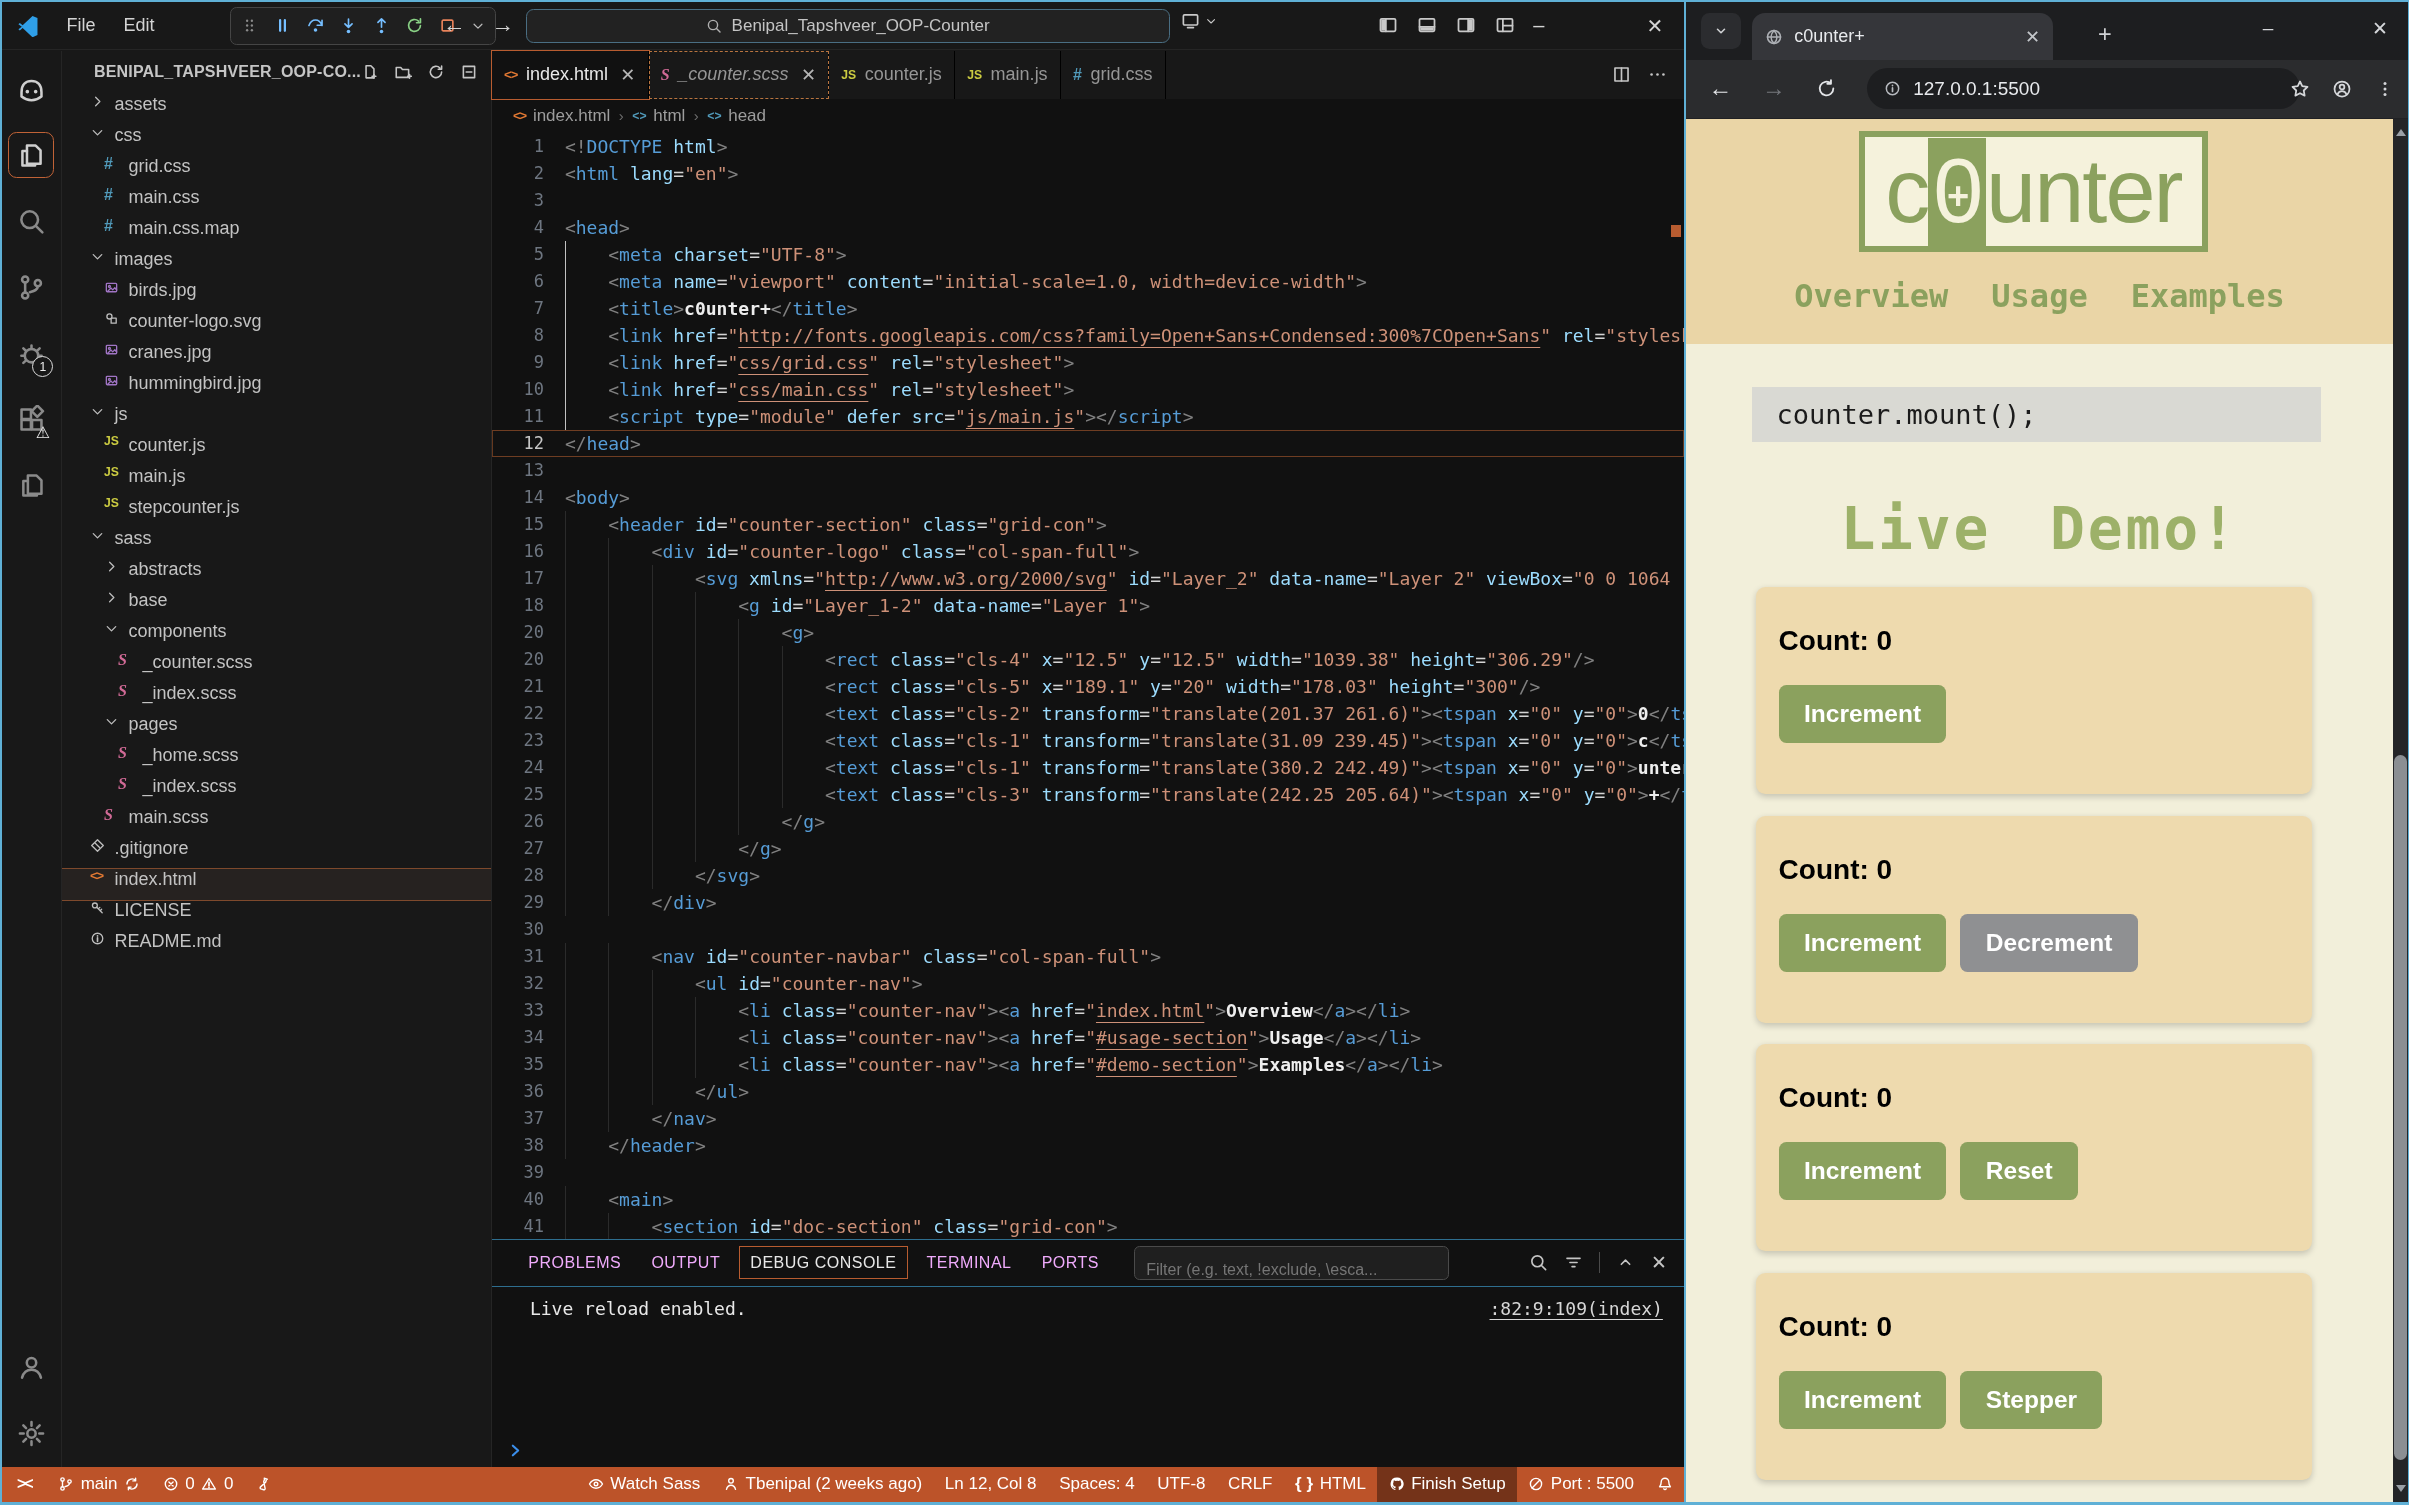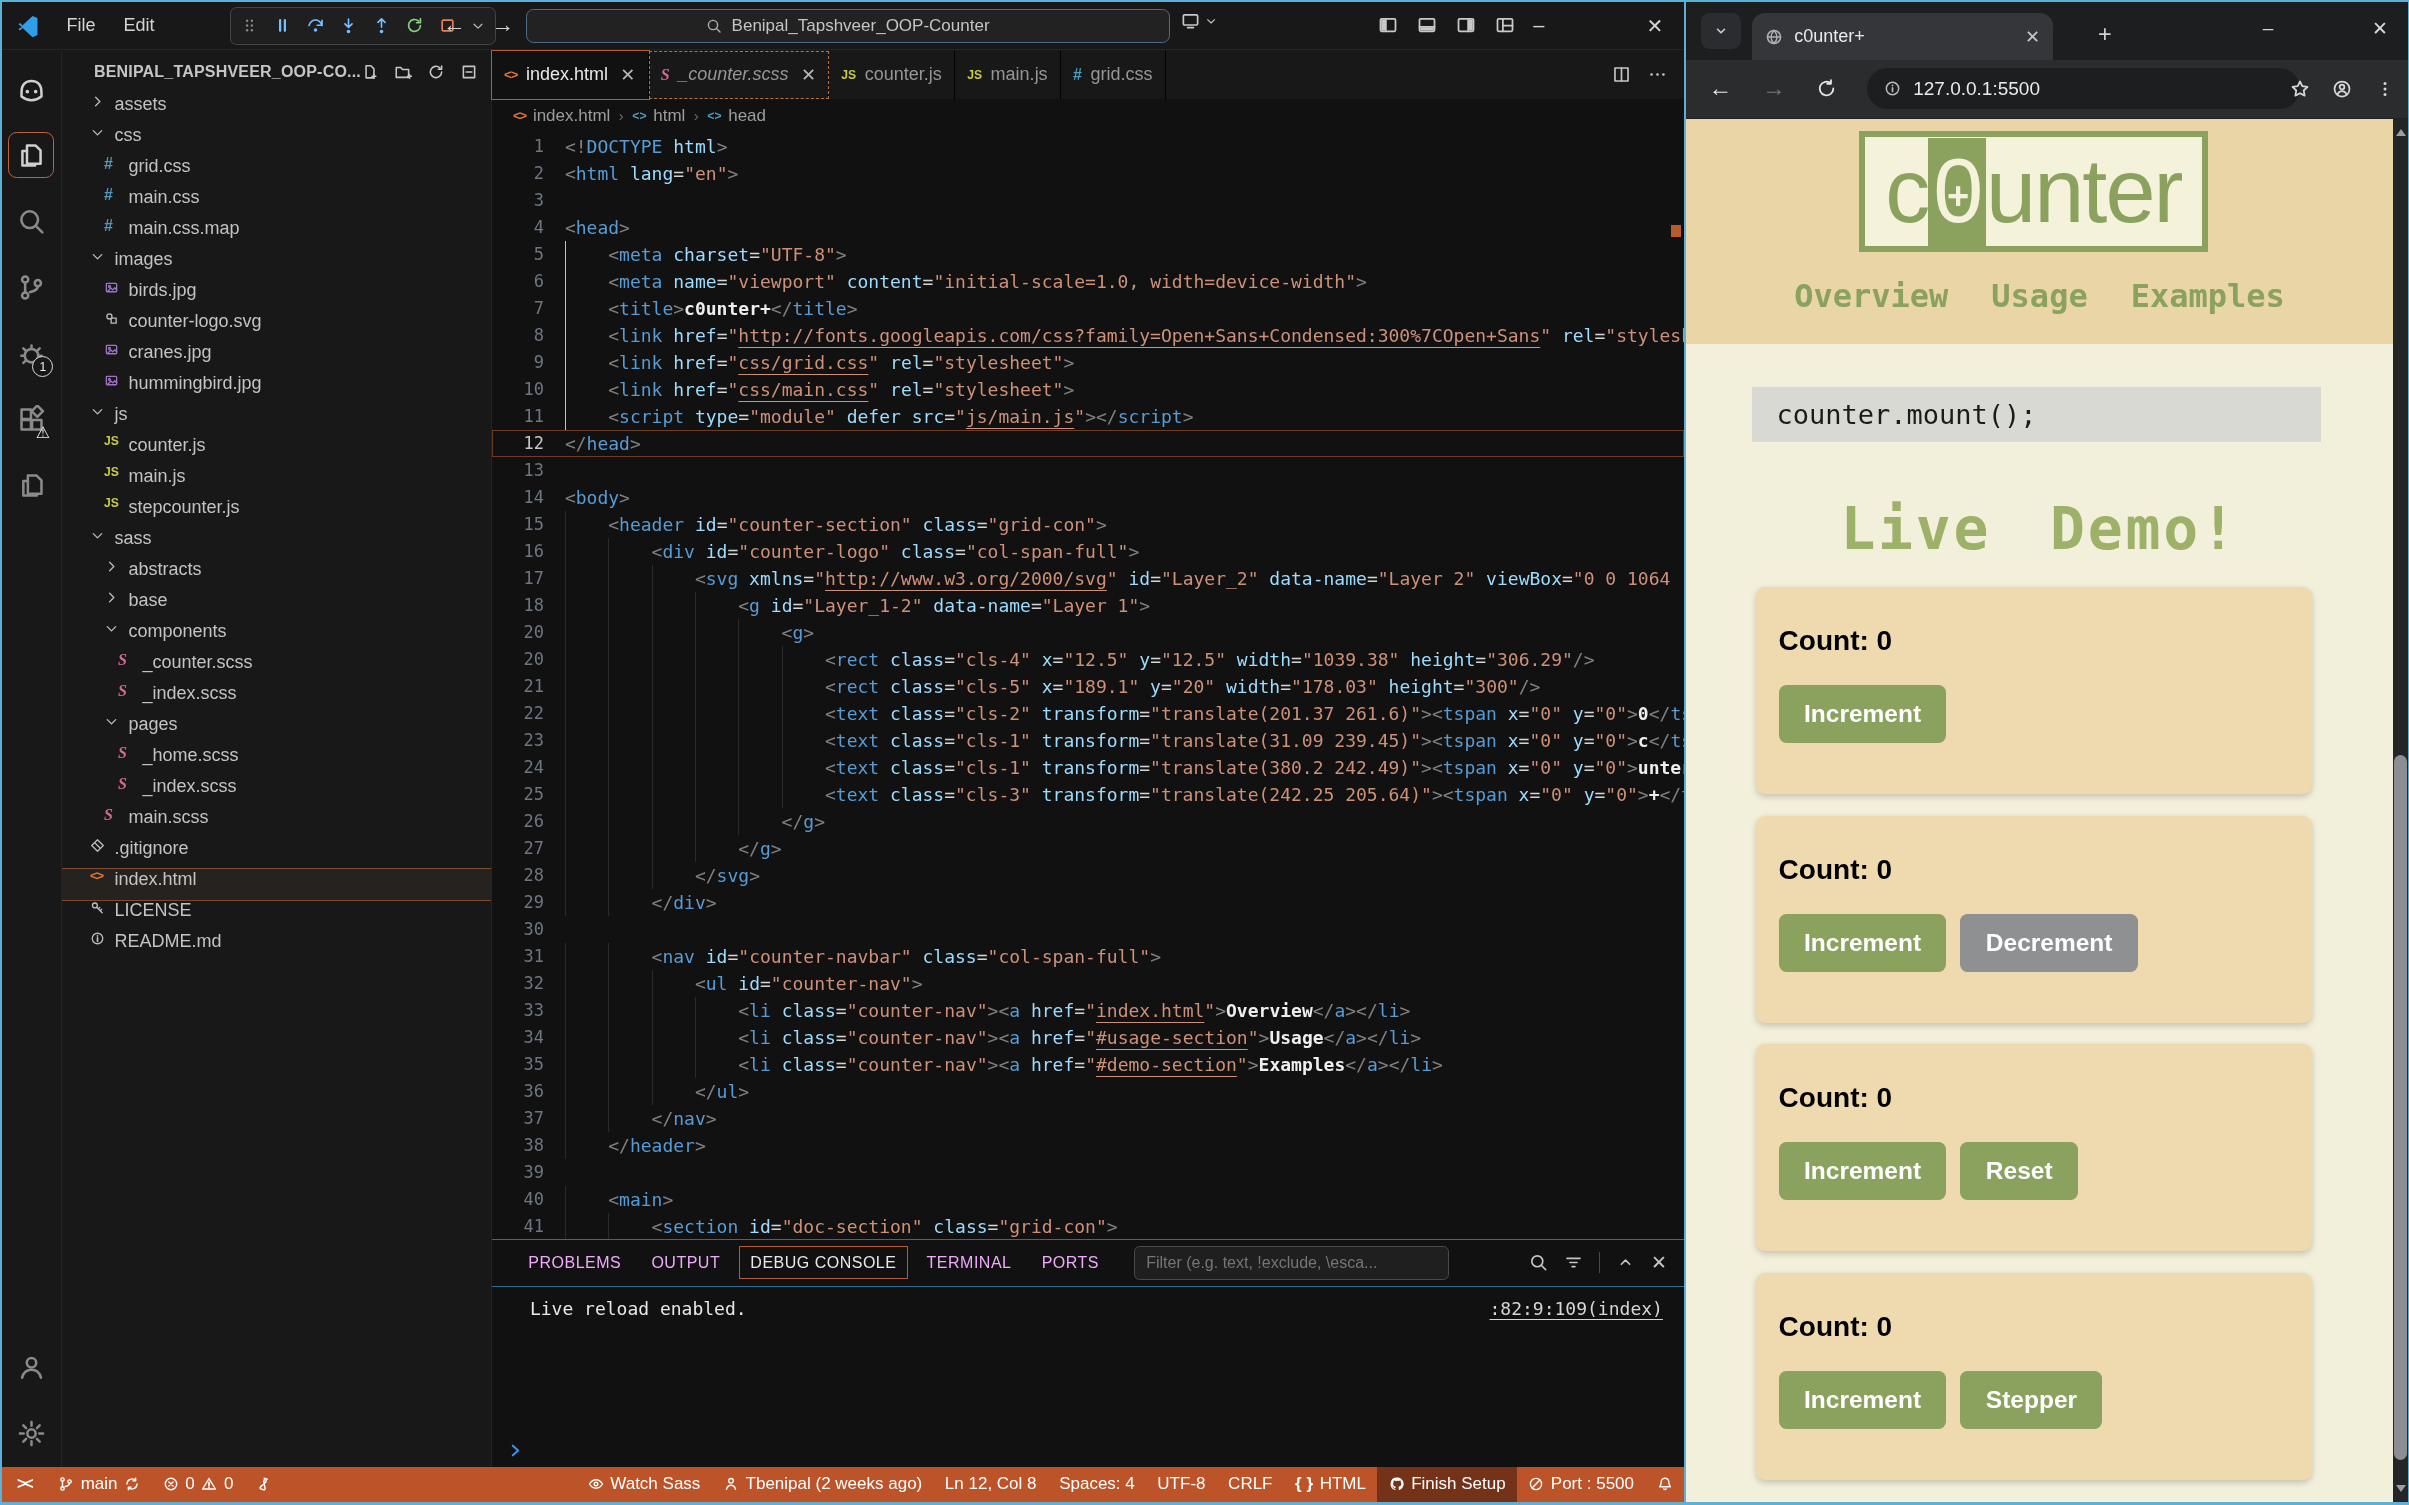--- a/index.html
+++ b/index.html
@@ -78,21 +78,21 @@
 .tk-t{color:#569cd6}.tk-a{color:#9cdcfe}.tk-s{color:#ce9178}
 .tk-u{color:#ce9178;text-decoration:underline;text-underline-offset:4.7px}
 .tk-p{color:#808080}.tk-w{color:#d4d4d4}
 .tk-x{color:#eeeeee;font-weight:bold}
 .ruler-mark{position:absolute;right:2.8px;top:92px;width:10.4px;height:12.2px;background:#b85c30}
 
 .panel{height:228px;border-top:0.9px solid #2e6e8f;background:#111;display:flex;flex-direction:column}
 .panel-tabs{height:47px;display:flex;align-items:center;padding-left:26px;gap:9.4px;border-bottom:0.9px solid #2e6e8f;position:relative}
 .ptab{font-size:16px;letter-spacing:0.5px;color:#f0abfc;padding:6.6px 10.4px}
 .ptab.active{color:#e8e8e8;outline:0.9px solid #b85c30;outline-offset:-0.9px}
-.panel-filter{position:absolute;right:235px;top:6.6px;width:315px;height:34px;border:0.9px solid #4a4a4a;border-radius:5.6px;background:#1f1f1f;display:flex;align-items:center;padding:0 11.3px}
+.panel-filter{position:absolute;right:235px;top:6.6px;width:315px;height:34px;border:0.9px solid #4a4a4a;border-radius:5.6px;background:#1f1f1f;display:flex;align-items:flex-end;padding:0 11.3px}
 .panel-filter input{background:none;border:none;outline:none;color:#9a9a9a;font-size:16px;width:100%;font-family:"Liberation Sans",sans-serif}
 .panel-icons{position:absolute;right:17px;top:11.3px;display:flex;align-items:center;gap:16px;color:#c5c5c5;font-size:19px}
 .panel-icons .vsep{width:0.9px;height:21px;background:#4a4a4a}
 .console{flex:1;position:relative;font-family:"DejaVu Sans Mono",monospace;font-size:18px;color:#e8e8e8}
 .console-row{display:flex;justify-content:space-between;padding:11.3px 21px 0 38px}
 .console-link{color:#d7d7d7;text-decoration:underline;text-underline-offset:3.8px}
 .console-prompt{position:absolute;left:15px;bottom:7.5px;color:#3b8eea;font-size:17px;font-weight:bold}
 
 .statusbar{position:absolute;left:0;right:0;bottom:0;height:35px;background:#bc5329;color:#fff;display:flex;align-items:center;justify-content:space-between;font-size:17px}
 .sb-left,.sb-right{display:flex;align-items:center;height:100%}

